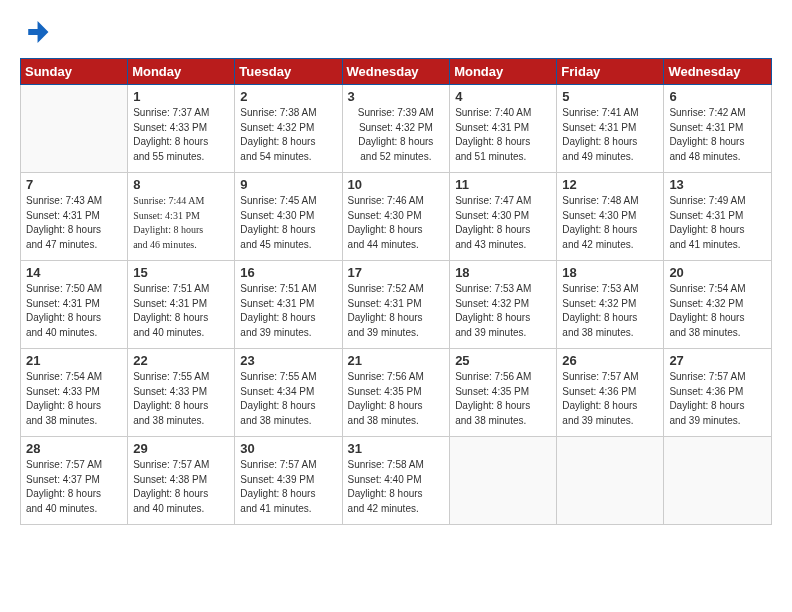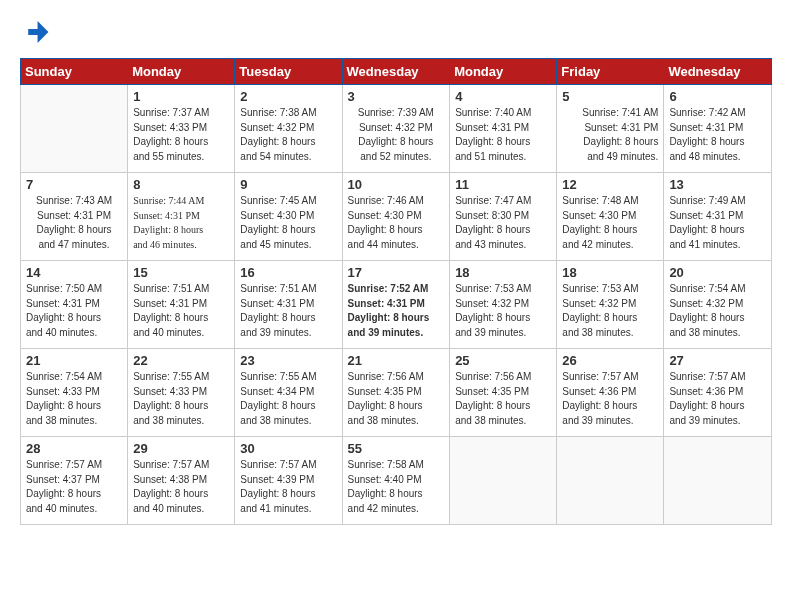--- a/index.html
+++ b/index.html
@@ -152,37 +152,37 @@
           </td>
           <td>
             <span class="day-num">4</span>
             <div class="day-info" style="white-space: pre-line;">Sunrise: 7:40 AM
 Sunset: 4:31 PM
 Daylight: 8 hours
 and 51 minutes.</div>
           </td>
           <td>
             <span class="day-num">5</span>
-            <div class="day-info" style="white-space: pre-line; text-align: right;">Sunrise: 7:41 AM
+            <div class="day-info" style="white-space: pre-line;">Sunrise: 7:41 AM
 Sunset: 4:31 PM
 Daylight: 8 hours
 and 49 minutes.</div>
           </td>
           <td>
             <span class="day-num">6</span>
             <div class="day-info" style="white-space: pre-line;">Sunrise: 7:42 AM
 Sunset: 4:31 PM
 Daylight: 8 hours
 and 48 minutes.</div>
           </td>
         </tr>
         <tr>
           <td>
             <span class="day-num">7</span>
-            <div class="day-info" style="white-space: pre-line; text-align: center;">Sunrise: 7:43 AM
+            <div class="day-info" style="white-space: pre-line;">Sunrise: 7:43 AM
 Sunset: 4:31 PM
 Daylight: 8 hours
 and 47 minutes.</div>
           </td>
           <td>
             <span class="day-num">8</span>
             <div class="day-info" style="white-space: pre-line; font-family: Liberation Serif, serif;">Sunrise: 7:44 AM
 Sunset: 4:31 PM
 Daylight: 8 hours
 and 46 minutes.</div>
@@ -197,21 +197,21 @@
           <td>
             <span class="day-num">10</span>
             <div class="day-info" style="white-space: pre-line;">Sunrise: 7:46 AM
 Sunset: 4:30 PM
 Daylight: 8 hours
 and 44 minutes.</div>
           </td>
           <td>
             <span class="day-num">11</span>
             <div class="day-info" style="white-space: pre-line;">Sunrise: 7:47 AM
-Sunset: 8:30 PM
+Sunset: 4:30 PM
 Daylight: 8 hours
 and 43 minutes.</div>
           </td>
           <td>
             <span class="day-num">12</span>
             <div class="day-info" style="white-space: pre-line;">Sunrise: 7:48 AM
 Sunset: 4:30 PM
 Daylight: 8 hours
 and 42 minutes.</div>
           </td>
@@ -240,21 +240,21 @@
           </td>
           <td>
             <span class="day-num">16</span>
             <div class="day-info" style="white-space: pre-line;">Sunrise: 7:51 AM
 Sunset: 4:31 PM
 Daylight: 8 hours
 and 39 minutes.</div>
           </td>
           <td>
             <span class="day-num">17</span>
-            <div class="day-info" style="white-space: pre-line; font-weight: bold;">Sunrise: 7:52 AM
+            <div class="day-info" style="white-space: pre-line;">Sunrise: 7:52 AM
 Sunset: 4:31 PM
 Daylight: 8 hours
 and 39 minutes.</div>
           </td>
           <td>
             <span class="day-num">18</span>
             <div class="day-info" style="white-space: pre-line;">Sunrise: 7:53 AM
 Sunset: 4:32 PM
 Daylight: 8 hours
 and 39 minutes.</div>
@@ -341,21 +341,21 @@
 and 40 minutes.</div>
           </td>
           <td>
             <span class="day-num">30</span>
             <div class="day-info" style="white-space: pre-line;">Sunrise: 7:57 AM
 Sunset: 4:39 PM
 Daylight: 8 hours
 and 41 minutes.</div>
           </td>
           <td>
-            <span class="day-num">55</span>
+            <span class="day-num">31</span>
             <div class="day-info" style="white-space: pre-line;">Sunrise: 7:58 AM
 Sunset: 4:40 PM
 Daylight: 8 hours
 and 42 minutes.</div>
           </td>
           <td class="empty"></td>
           <td class="empty"></td>
           <td class="empty"></td>
         </tr>
       </tbody>

